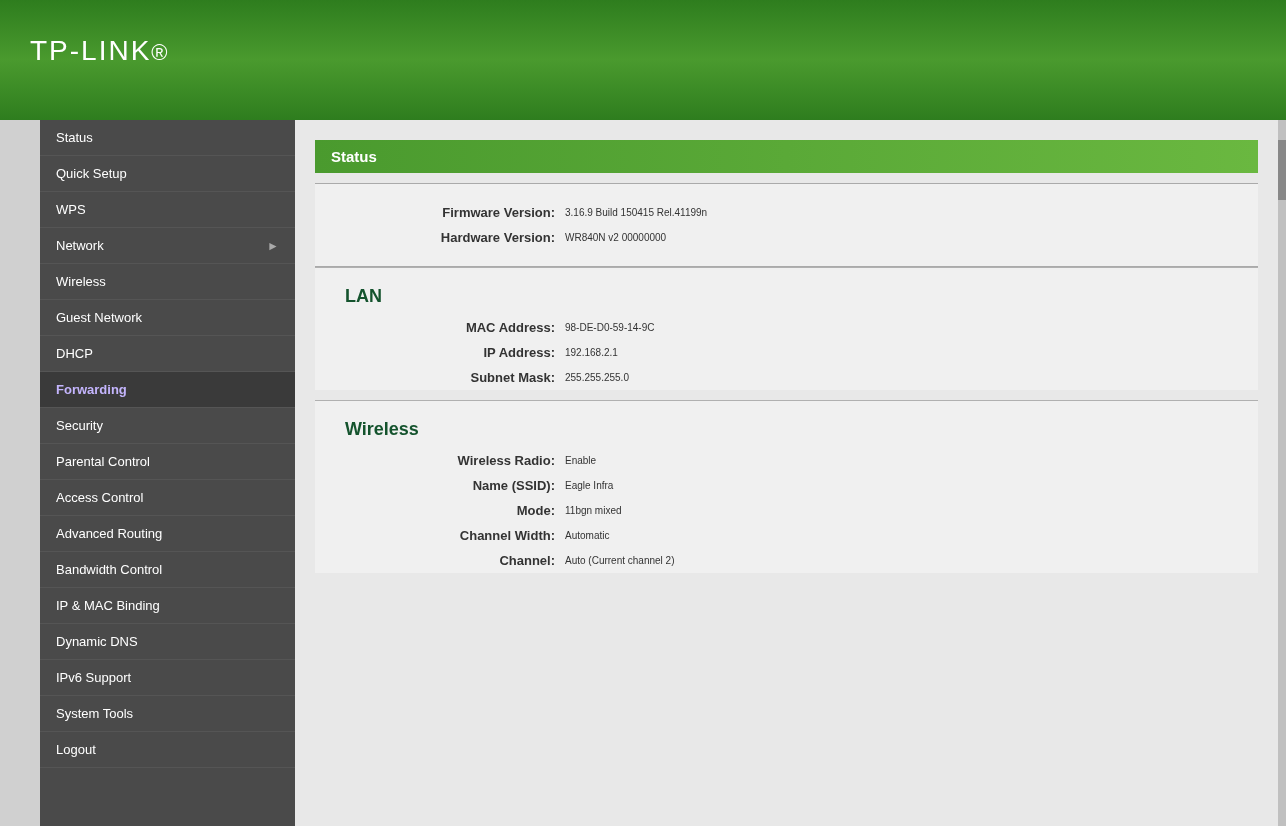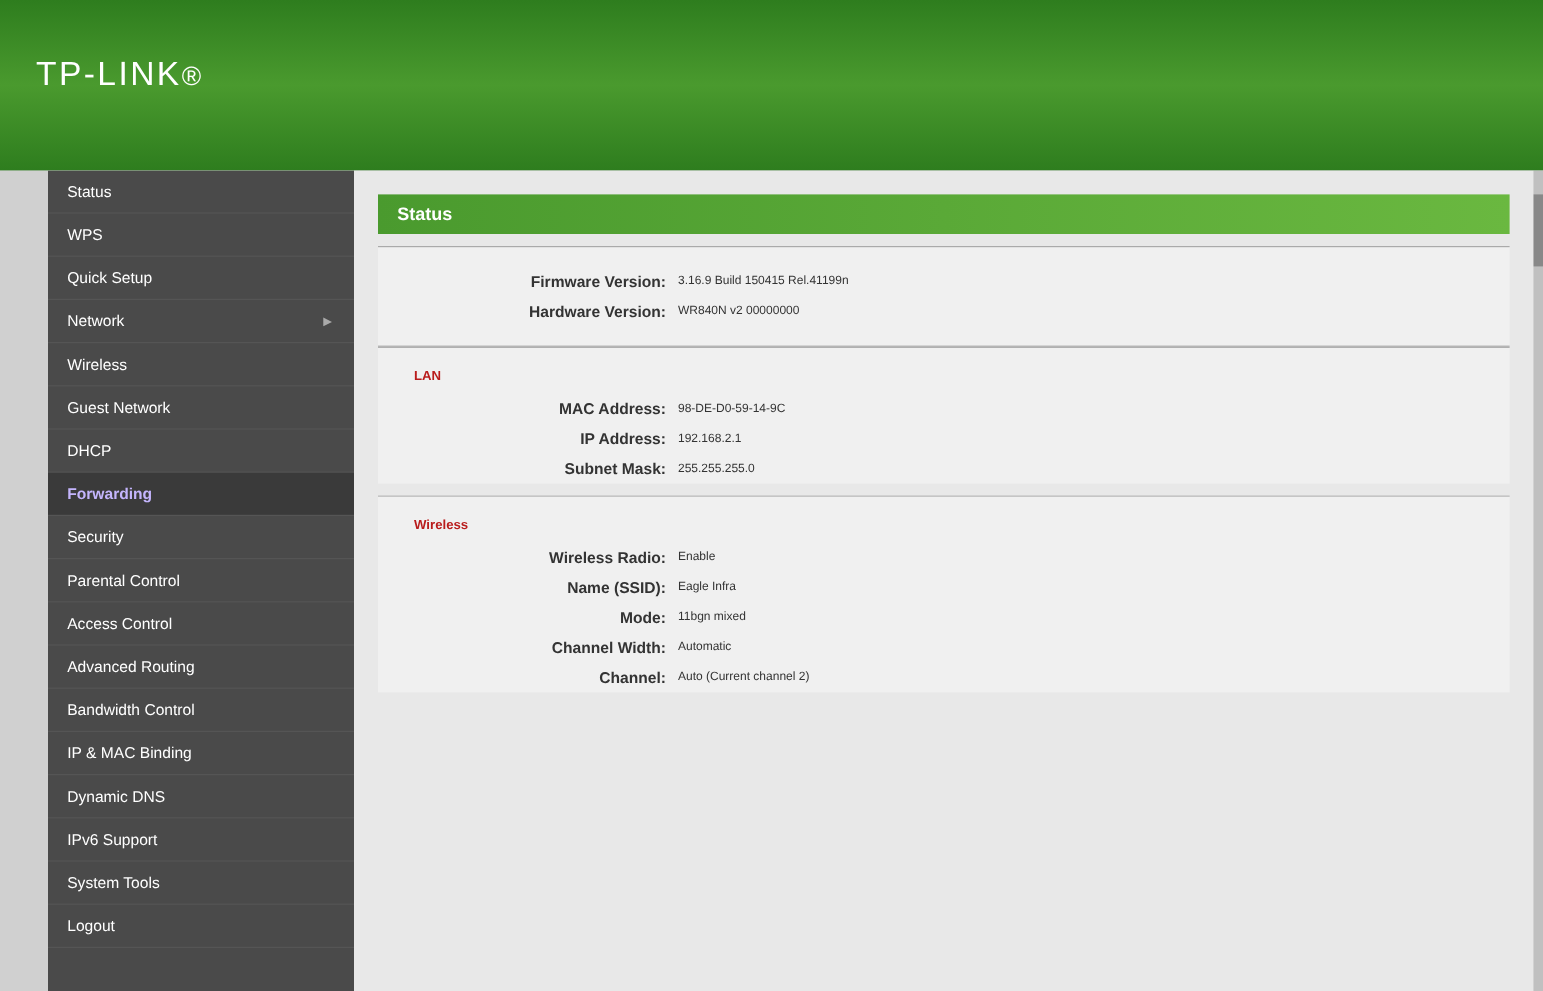--- a/index.html
+++ b/index.html
@@ -1,21 +1,21 @@
 <!DOCTYPE html>
 <html><head>
   <meta charset="utf-8">
   <style>
     * { margin: 0; padding: 0; box-sizing: border-box; }
     body { font-family: Arial, sans-serif; font-size: 13px; background: #d0d0d0; width: 1286px; height: 826px; overflow: hidden; display: flex; flex-direction: column; }
 
     
     .header {
       background: linear-gradient(to bottom, #2e7d1e, #4a9a2e, #2e7d1e);
-      height: 142px;
+      height: 120px;
       display: flex;
       align-items: center;
       padding-left: 30px;
       flex-shrink: 0;
     }
     .logo-text {
       color: white;
       font-size: 42px;
       font-weight: bold;
       letter-spacing: 2px;
@@ -109,23 +109,23 @@
     .info-value {
       color: #333;
       font-size: 10px;
     }
 
     .sub-section {
       background: #f0f0f0;
       padding: 10px 0 0 0;
     }
     .sub-section-title {
-      font-size: 11px;
-      font-weight: bold;
-      color: #b91c1c;
+      font-size: 18px;
+      font-weight: bold;
+      color: #14532d;
       padding: 8px 30px 8px 30px;
     }
     .divider {
       border: none;
       border-top: 1px solid #b0b0b0;
       margin: 0 0 0 0;
     }
 
     
     .main-content::-webkit-scrollbar { width: 8px; }
@@ -152,22 +152,22 @@
 <div class="header">
   <div class="logo-text">
     <span>TP-LINK</span><span style="font-size:22px;vertical-align:super;font-weight:normal;">®</span>
   </div>
 </div>
 
 <div class="body-area">
 
   <nav class="sidebar">
     <div class="sidebar-item">Status</div>
+    <div class="sidebar-item">Quick Setup</div>
     <div class="sidebar-item">WPS</div>
-    <div class="sidebar-item">Quick Setup</div>
     <div class="sidebar-item has-arrow">
       <span>Network</span>
       <span class="arrow-icon">►</span>
     </div>
     <div class="sidebar-item">Wireless</div>
     <div class="sidebar-item">Guest Network</div>
     <div class="sidebar-item">DHCP</div>
     <div class="sidebar-item active">Forwarding</div>
     <div class="sidebar-item">Security</div>
     <div class="sidebar-item">Parental Control</div>

